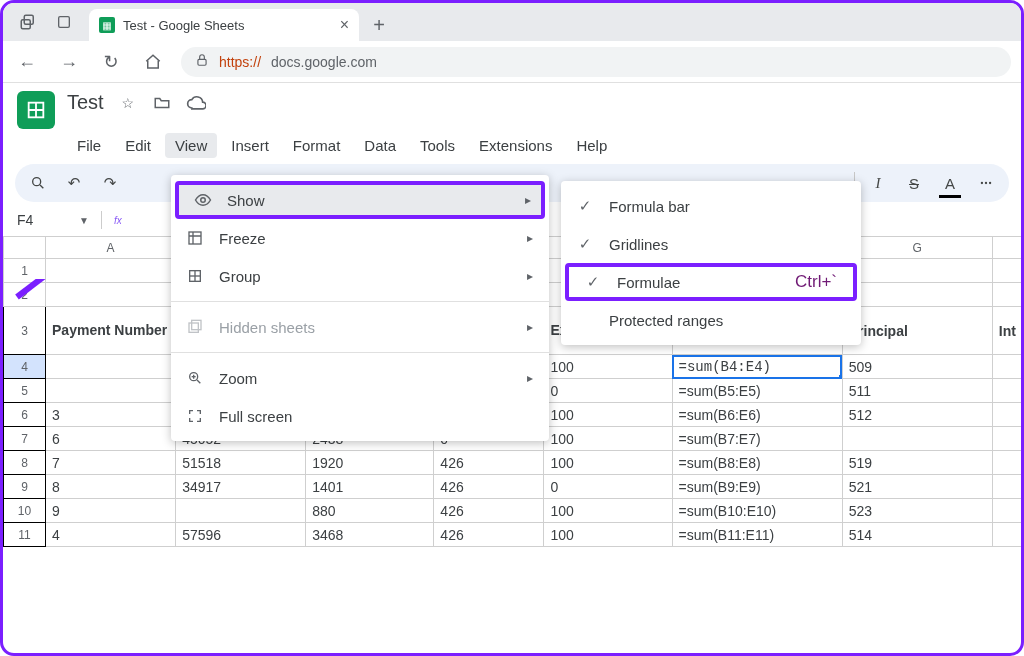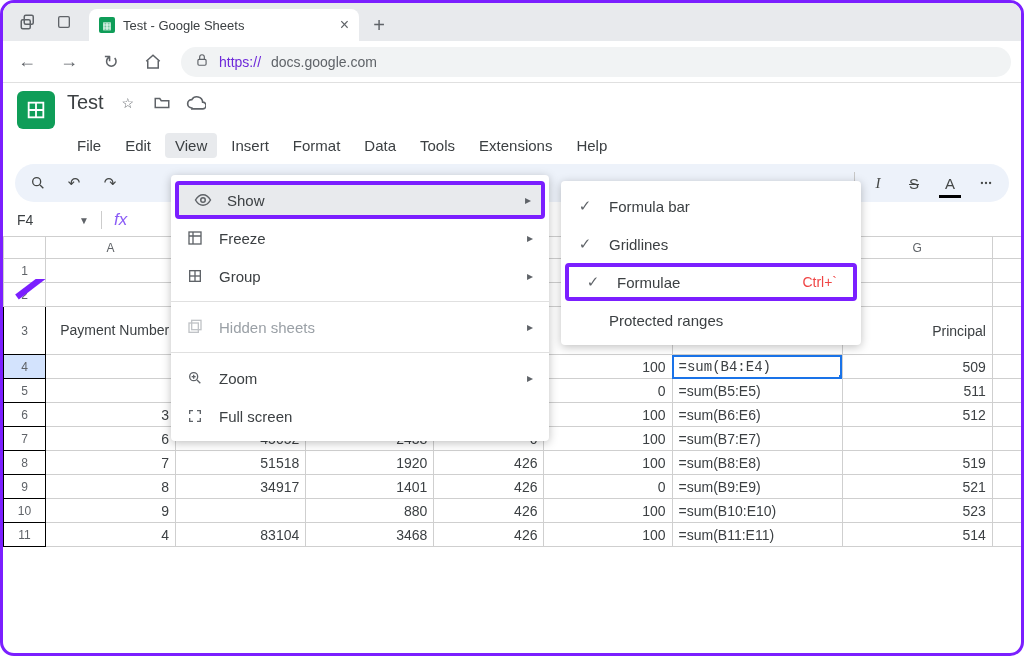--- a/index.html
+++ b/index.html
@@ -12,21 +12,21 @@
   .tabstrip .winicons span { width:22px; height:22px; display:flex; align-items:center; justify-content:center; color:#5f6368; }
   .tab { background:#fff; height:32px; min-width:270px; border-radius:8px 8px 0 0; display:flex; align-items:center; padding:0 10px; gap:8px; font-size:13px; }
   .tab .favicon { width:16px; height:16px; background:#0f9d58; display:flex; align-items:center; justify-content:center; color:#fff; font-size:10px; border-radius:2px;}
   .tab .title { flex:1; white-space:nowrap; overflow:hidden; text-overflow:ellipsis; }
   .tab .close { color:#5f6368; font-size:16px; }
   .newtab { width:28px; height:28px; display:flex; align-items:center; justify-content:center; font-size:20px; color:#5f6368; margin-bottom:2px;}
 
   .addrbar { height:42px; background:#fff; border-bottom:1px solid #e0e0e0; display:flex; align-items:center; padding:0 10px; gap:14px; }
   .addrbar .navbtn { width:28px; height:28px; display:flex; align-items:center;justify-content:center; color:#5f6368; font-size:18px;}
   .url { flex:1; display:flex; align-items:center; gap:10px; height:30px; background:#f1f3f4; border-radius:15px; padding:0 14px; color:#5f6368; font-size:14px; overflow:hidden;}
-  .url .dim { color:#6d28d9; }
+  .url .dim { color:#c2410c; }
 
   
   .docheader { padding:8px 14px 0 14px; display:flex; gap:12px; }
   .sheetslogo { width:38px; height:38px; background:#0f9d58; border-radius:6px; display:flex; align-items:center; justify-content:center; color:#fff; }
   .sheetslogo svg { width:22px; height:22px; }
   .titlearea { display:flex; flex-direction:column; gap:1px; }
   .titlerow { display:flex; align-items:center; gap:14px; }
   .doctitle { font-size:20px; color:#3c4043; }
   .titleicons { display:flex; gap:14px; color:#5f6368; }
   .titleicons span { width:20px; display:flex; align-items:center; justify-content:center;}
@@ -37,48 +37,48 @@
   .toolbar { margin:6px 12px 6px 12px; height:38px; background:#edf2fa; border-radius:22px; display:flex; align-items:center; padding:0 10px; gap:10px; color:#444746; position:relative;}
   .toolbar .tb { width:26px; height:26px; display:flex; align-items:center;justify-content:center; font-size:15px;}
   .toolbar .sep { width:1px; height:22px; background:#c7c7c7; }
   .toolbar .right { margin-left:auto; display:flex; gap:10px; align-items:center;}
   .toolbar .underlineA { position:relative; }
   .toolbar .underlineA::after { content:""; position:absolute; left:2px; right:2px; bottom:-2px; height:3px; background:#000;}
 
   .namebox-row { display:flex; align-items:center; gap:6px; padding:0 14px 4px 14px; height:28px;}
   .namebox { width:56px; font-size:14px; color:#3c4043; }
   .namebox-row .arrow { color:#5f6368; font-size:10px;}
-  .fx { font-style:italic; color:#8b5cf6; font-size:17px;}
+  .fx { font-style:italic; color:#8b5cf6; font-size:10px;}
 
   
   .sheetgrid { position:relative; }
   table.grid { border-collapse:collapse; table-layout:fixed; width:1080px; }
   table.grid th, table.grid td { border:1px solid #cfcfcf; height:24px; padding:0 6px; font-size:14px; overflow:hidden; white-space:nowrap;}
   table.grid thead th { background:#fff; font-weight:400; color:#5f6368; text-align:center; height:22px; font-size:12px;}
   table.grid thead th.rowhead { width:42px; }
   table.grid tbody th { background:#fff; font-weight:400; color:#5f6368; text-align:center; width:42px; font-size:12px;}
-  table.grid .num { text-align:right; }
+  table.grid .num { }
   table.grid .txt { text-align:left; }
-  .hdr { font-weight:400; font-size:17px; text-align:right; }
+  .hdr { font-weight:700; font-size:17px; text-align:left; }
   .hdr2 { height:48px !important; }
   .bthick td, .bthick th.rh { border:1px solid #000; }
   .sel { outline:2px solid #1a73e8; outline-offset:-2px; position:relative;font-family:Liberation Mono, monospace;}
   .sel::after{ content:""; position:absolute; right:-3px; bottom:-3px; width:6px;height:6px;background:#1a73e8;}
   tbody tr.r4 th { background:#d3e3fd;}
   thead th.colF { background:#d3e3fd; }
 
   
   .menu { position:absolute; background:#fff; border-radius:4px; box-shadow:0 2px 10px rgba(0,0,0,.25); padding:6px 0; z-index:50; }
   .menu .row { display:flex; align-items:center; height:38px; padding:0 16px 0 14px; gap:14px; font-size:15px; color:#3c4043; min-width:370px; cursor:pointer;}
   .menu .row.disabled { color:#9aa0a6; }
   .menu .row .ic { width:20px; display:flex; justify-content:center; color:#5f6368;}
   .menu .row .sub { margin-left:auto; color:#5f6368; font-size:12px;}
   .menu hr { border:none; border-top:1px solid #e0e0e0; margin:6px 0;}
   .submenu .row { min-width:300px; }
-  .submenu .row .shortcut { margin-left:auto; color:#ef4444; font-size:14px;}
+  .submenu .row .shortcut { margin-left:auto; color:#701a75; font-size:17px;}
 
   .hl-purple { border:4px solid #7b1fff; border-radius:6px; }
 
   
   .arrow-ann { position:absolute; left:-6px; top:276px; z-index:60; }
 
 </style>
 </head>
 <body>
 
@@ -327,21 +327,21 @@
           <td class="num">880</td>
           <td class="num">426</td>
           <td class="num">100</td>
           <td class="txt">=sum(B10:E10)</td>
           <td class="num">523</td>
           <td class="num"></td>
         </tr>
         <tr class="bthick">
           <th class="rh">11</th>
           <td class="num">4</td>
-          <td class="num">83104</td>
+          <td class="num">57596</td>
           <td class="num">3468</td>
           <td class="num">426</td>
           <td class="num">100</td>
           <td class="txt">=sum(B11:E11)</td>
           <td class="num">514</td>
           <td class="num"></td>
         </tr>
       </tbody>
 </table>
 </div>

